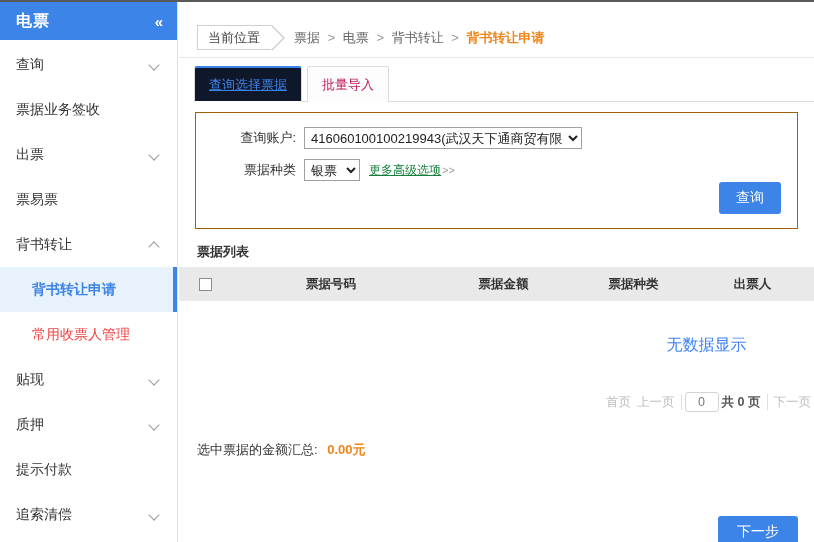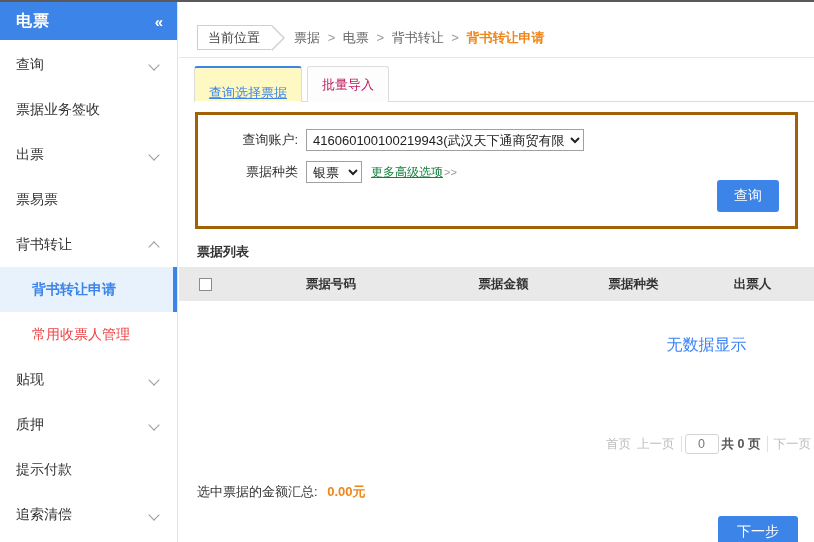--- a/index.html
+++ b/index.html
@@ -211,41 +211,40 @@
     color: #be185d;
     background: #fdfdfd;
     border: 1px solid #dcdcdc;
     border-bottom: none;
     border-radius: 3px 3px 0 0;
     margin-right: 5px;
     cursor: pointer;
     z-index: 1;
   }
   .tab.active {
-    background: #fef9c3;
+    background: #0f172a;
     color: #3d84e8;
     border-top: 2px solid #3d84e8;
     z-index: 3;
-    align-items: flex-end;
   }
   .tab.active .tab-label {
     text-decoration: underline;
   }
   .tab.active::after {
     content: "";
     position: absolute;
     left: 0; right: 0; bottom: -1px;
     height: 2px;
     background: #ffffff;
   }
 
   
   .panel {
     margin: 10px 16px 0 16px;
-    border: 3px solid #a16207;
+    border: 1px solid #a16207;
     background: #fff;
     box-sizing: border-box;
     padding: 14px 16px 14px 0;
     position: relative;
     height: 117px;
   }
   .form-row {
     display: flex;
     align-items: center;
     margin-bottom: 10px;
@@ -353,21 +352,20 @@
   .empty-text { margin-left: 420px; }
 
   .pager {
     display: flex;
     align-items: center;
     justify-content: flex-end;
     padding-right: 0px;
     font-size: 12.5px;
     color: #bdbdbd;
     height: 26px;
-    margin-top: 42px;
   }
   .pager span { margin: 0 3px; }
   .pg-link { cursor: pointer; color: #bdbdbd; }
   .pg-div {
     width: 1px;
     height: 16px;
     background: #e0e0e0;
     margin: 0 6px;
   }
   .pg-input {

